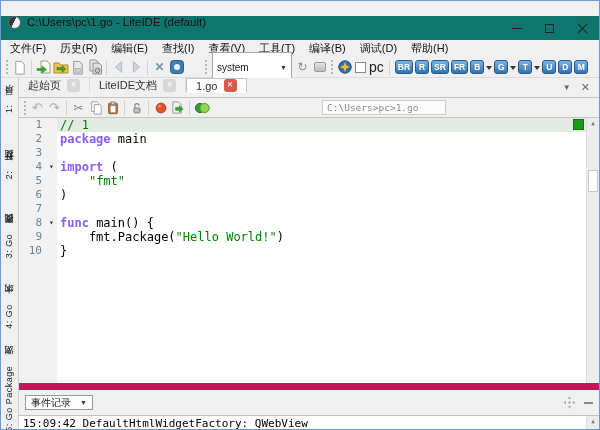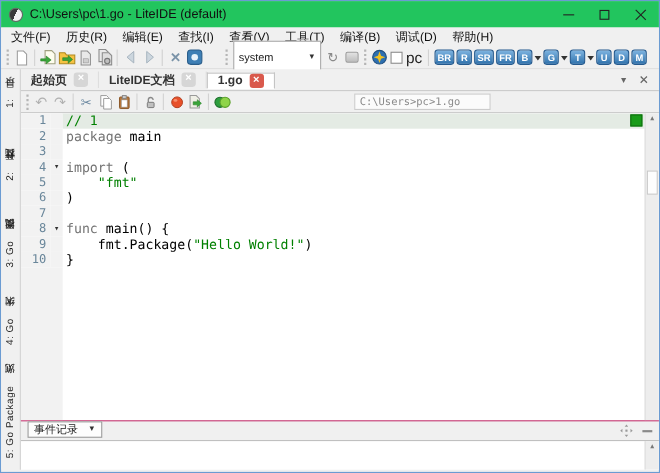--- a/index.html
+++ b/index.html
@@ -1,20 +1,20 @@
 <!DOCTYPE html>
 <html><head>
 <meta charset="utf-8">
 <style>
   * { margin:0; padding:0; box-sizing:border-box; }
   body { width:600px; height:430px; overflow:hidden; font-family:"Liberation Sans",sans-serif; background:#fff; }
   .window { width:600px; height:430px; border:1px solid #6b9bd2; background:#f0f0f0; position:relative; overflow:hidden; }
 
   
-  .titlebar { height:24px; background:#22c55e; display:flex; align-items:center; padding-left:7px; }
+  .titlebar { height:24px; background:#0f766e; display:flex; padding-left:7px;margin-top:15px; }
   .app-icon { width:13px; height:13px; border-radius:50%; background:linear-gradient(115deg,#3a3a3a 46%,#f2f2f2 46%); border:1px solid #666; margin-right:6px; flex:0 0 auto; }
   .title { font-size:11.5px; color:#111; white-space:nowrap; }
   .winbtns { margin-left:auto; display:flex; height:100%; }
   .winbtn { width:33px; height:100%; display:flex; align-items:center; justify-content:center; }
   .minbar { width:10px; height:1px; background:#222; }
   .maxbox { width:9px; height:9px; border:1px solid #222; }
   .xshape { position:relative; width:11px; height:11px; }
   .xshape::before, .xshape::after { content:""; position:absolute; left:-1px; top:5px; width:13px; height:1px; background:#222; }
   .xshape::before { transform:rotate(45deg); } .xshape::after { transform:rotate(-45deg); }
 
@@ -58,33 +58,33 @@
   .edtoolbar { height:20px; background:#f0f0f0; border-bottom:1px solid #c4c4c4; display:flex; align-items:center; padding-left:2px; white-space:nowrap; }
   .breadcrumb { margin-left:112px; width:124px; height:15px; background:#fbfbfb; border:1px solid #ccc; font-family:"DejaVu Sans Mono",monospace; font-size:9.5px; color:#8a8a8a; display:flex; align-items:center; padding:0 4px; overflow:hidden; }
 
   
   .editor { flex:1; background:#fff; position:relative; font-family:"DejaVu Sans Mono",monospace; font-size:12px; overflow:hidden; display:flex; flex-direction:column; }
   .line { display:flex; height:14px; line-height:14px; padding-right:13px; }
   .ln { width:27px; background:#f2f2f2; color:#69869a; text-align:right; padding-right:4px; font-size:11px; flex:0 0 auto; }
   .fold { width:11px; background:#f2f2f2; font-size:8px; line-height:14px; color:#333; text-align:center; flex:0 0 auto; }
   .code { flex:1; white-space:pre; padding-left:3px; color:#000; }
   .code.cur { background:#e4ebe4; }
-  .kw { color:#737373; font-weight:normal; }
+  .kw { color:#8b5cf6; font-weight:bold; }
   .cm { color:#008000; }
   .st { color:#008000; }
   .pl { color:#000; }
   .ed-filler { flex:1; display:flex; }
   .ed-filler .fg { width:38px; background:#f2f2f2; }
   .vtrack { position:absolute; right:0; top:0; bottom:0; width:13px; background:#ededed; border-left:1px solid #ddd; text-align:center; }
   .vtrack .up { font-size:6px; color:#777; line-height:10px; }
   .vthumb { position:absolute; left:1px; top:52px; width:10px; height:22px; background:#fdfdfd; border:1px solid #c8c8c8; }
   .saved-ind { position:absolute; right:15px; top:1px; width:11px; height:11px; background:#189b18; border:1px solid #0f6f0f; }
 
   
-  .panel-header { height:18px; background:#f0f0f0; border-top:1px solid #be185d; display:flex; padding:0 6px; }
+  .panel-header { height:32px; background:#f0f0f0; border-top:7px solid #be185d; display:flex; align-items:center; padding:0 6px; }
   .panel-btn { height:15px; background:#fdfdfd; border:1px solid #999; display:flex; align-items:center; gap:9px; font-size:10px; color:#222; padding:0 5px; }
   .panel-btn .dd { font-size:7px; color:#333; }
   .panel-right { margin-left:auto; display:flex; align-items:center; gap:8px; }
   .minus { width:9px; height:2px; background:#8a8a8a; }
   .log { height:27px; background:#fff; border-top:1px solid #c0c0c0; font-family:"DejaVu Sans Mono",monospace; font-size:11px; line-height:13px; color:#000; padding:1px 14px 0 4px; position:relative; overflow:hidden; }
 </style>
 </head>
 <body>
 
 <div class="window">
@@ -237,21 +237,21 @@
         <div class="side-tab" style="height: 54px;">1: 目录</div>
         <div class="side-tab" style="height: 66px;">2: 打开文档</div>
         <div class="side-tab" style="height: 68px;">3: Go 类视图</div>
         <div class="side-tab" style="height: 60px;">4: Go 大纲</div>
         <div class="side-tab" style="height: 96px;">5: Go Package 浏览</div>
       </div>
 
     <div class="main">
 
       <div class="tabbar">
-        <span id="tabs" style="display:flex;align-items:center;font-weight:bold;">
+        <span id="tabs" style="display:flex;align-items:flex-start;">
             <div class="tab">
               <span class="tab-label">起始页</span>
               <span class="tab-close">×</span>
             </div>
             <div class="tab">
               <span class="tab-label">LiteIDE文档</span>
               <span class="tab-close">×</span>
             </div>
             <div class="tab active">
               <span class="tab-label">1.go</span>
@@ -392,17 +392,18 @@
               <path d="M8 1l2 2.5H6zM8 15l-2-2.5h4zM1 8l2.5-2v4zM15 8l-2.5 2V6z" fill="#9a9a9a"></path>
               <rect x="6.8" y="6.8" width="2.4" height="2.4" fill="#9a9a9a"></rect>
             </svg>
           <span class="minus"></span>
         </span>
       </div>
       <div class="log" id="log">
         <div class="vtrack">
           <div class="up">▲</div>
         </div>
+      <div class="log-line">15:09:42 DefaultHtmlWidgetFactory: QWebView</div>
         </div>
 
     </div>
   </div>
 </div>
 
 </body></html>

